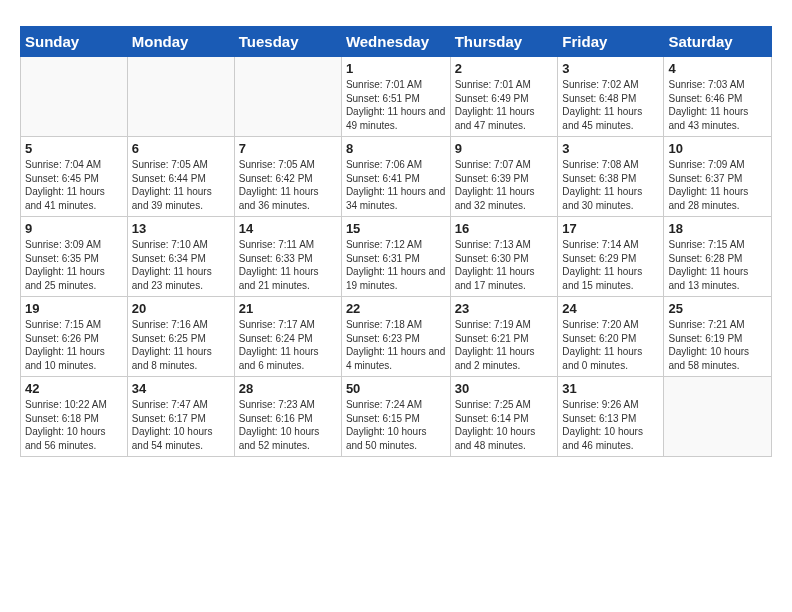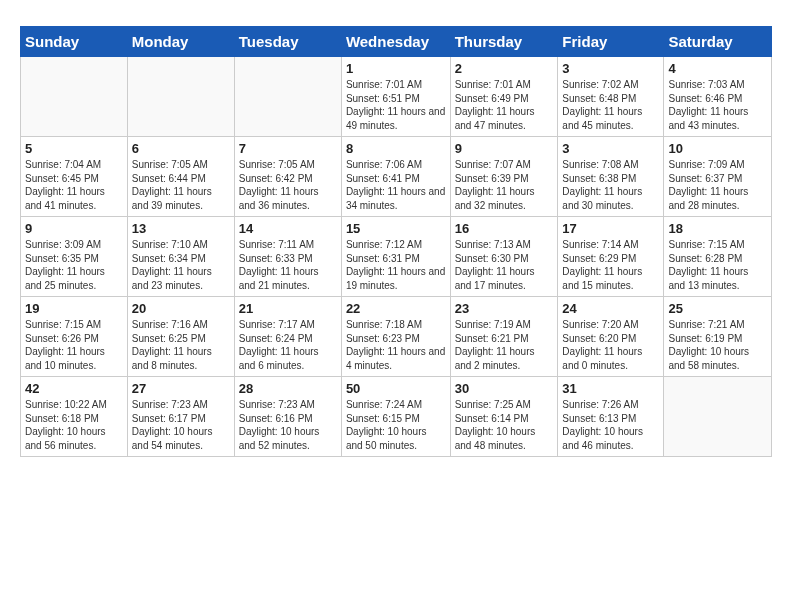--- a/index.html
+++ b/index.html
@@ -257,22 +257,22 @@
           </td>
         </tr>
         <tr>
           <td>
             <span class="day-number">42</span>
             <div class="cell-text">Sunrise: 10:22 AM
 Sunset: 6:18 PM
 Daylight: 10 hours and 56 minutes.</div>
           </td>
           <td>
-            <span class="day-number">27</span>
-            <div class="cell-text">Sunrise: 7:23 AM
+            <span class="day-number">34</span>
+            <div class="cell-text">Sunrise: 7:47 AM
 Sunset: 6:17 PM
 Daylight: 10 hours and 54 minutes.</div>
           </td>
           <td>
             <span class="day-number">28</span>
             <div class="cell-text">Sunrise: 7:23 AM
 Sunset: 6:16 PM
 Daylight: 10 hours and 52 minutes.</div>
           </td>
           <td>
@@ -282,21 +282,21 @@
 Daylight: 10 hours and 50 minutes.</div>
           </td>
           <td>
             <span class="day-number">30</span>
             <div class="cell-text">Sunrise: 7:25 AM
 Sunset: 6:14 PM
 Daylight: 10 hours and 48 minutes.</div>
           </td>
           <td>
             <span class="day-number">31</span>
-            <div class="cell-text">Sunrise: 7:26 AM
+            <div class="cell-text">Sunrise: 9:26 AM
 Sunset: 6:13 PM
 Daylight: 10 hours and 46 minutes.</div>
           </td>
           <td class="empty"></td>
         </tr>
       </tbody>
   </table>
 </div>
 
 </body></html>

